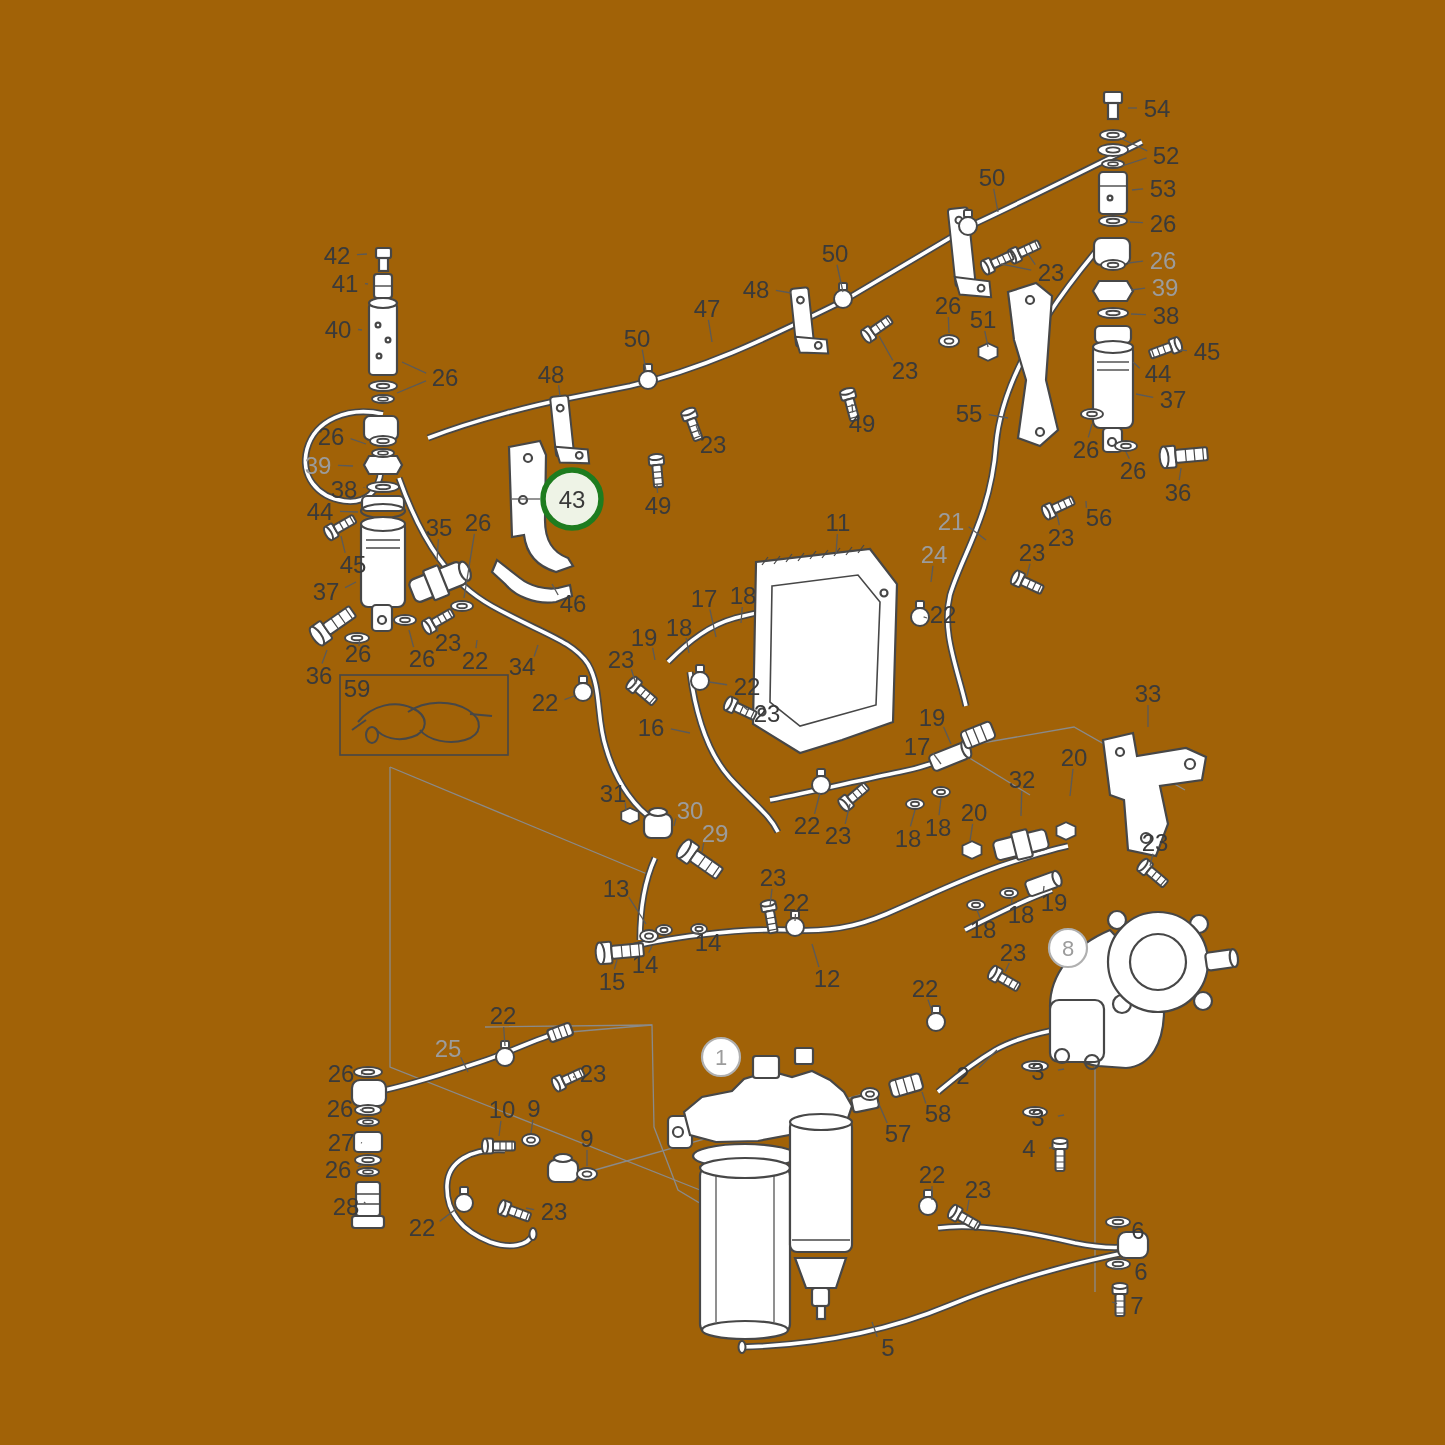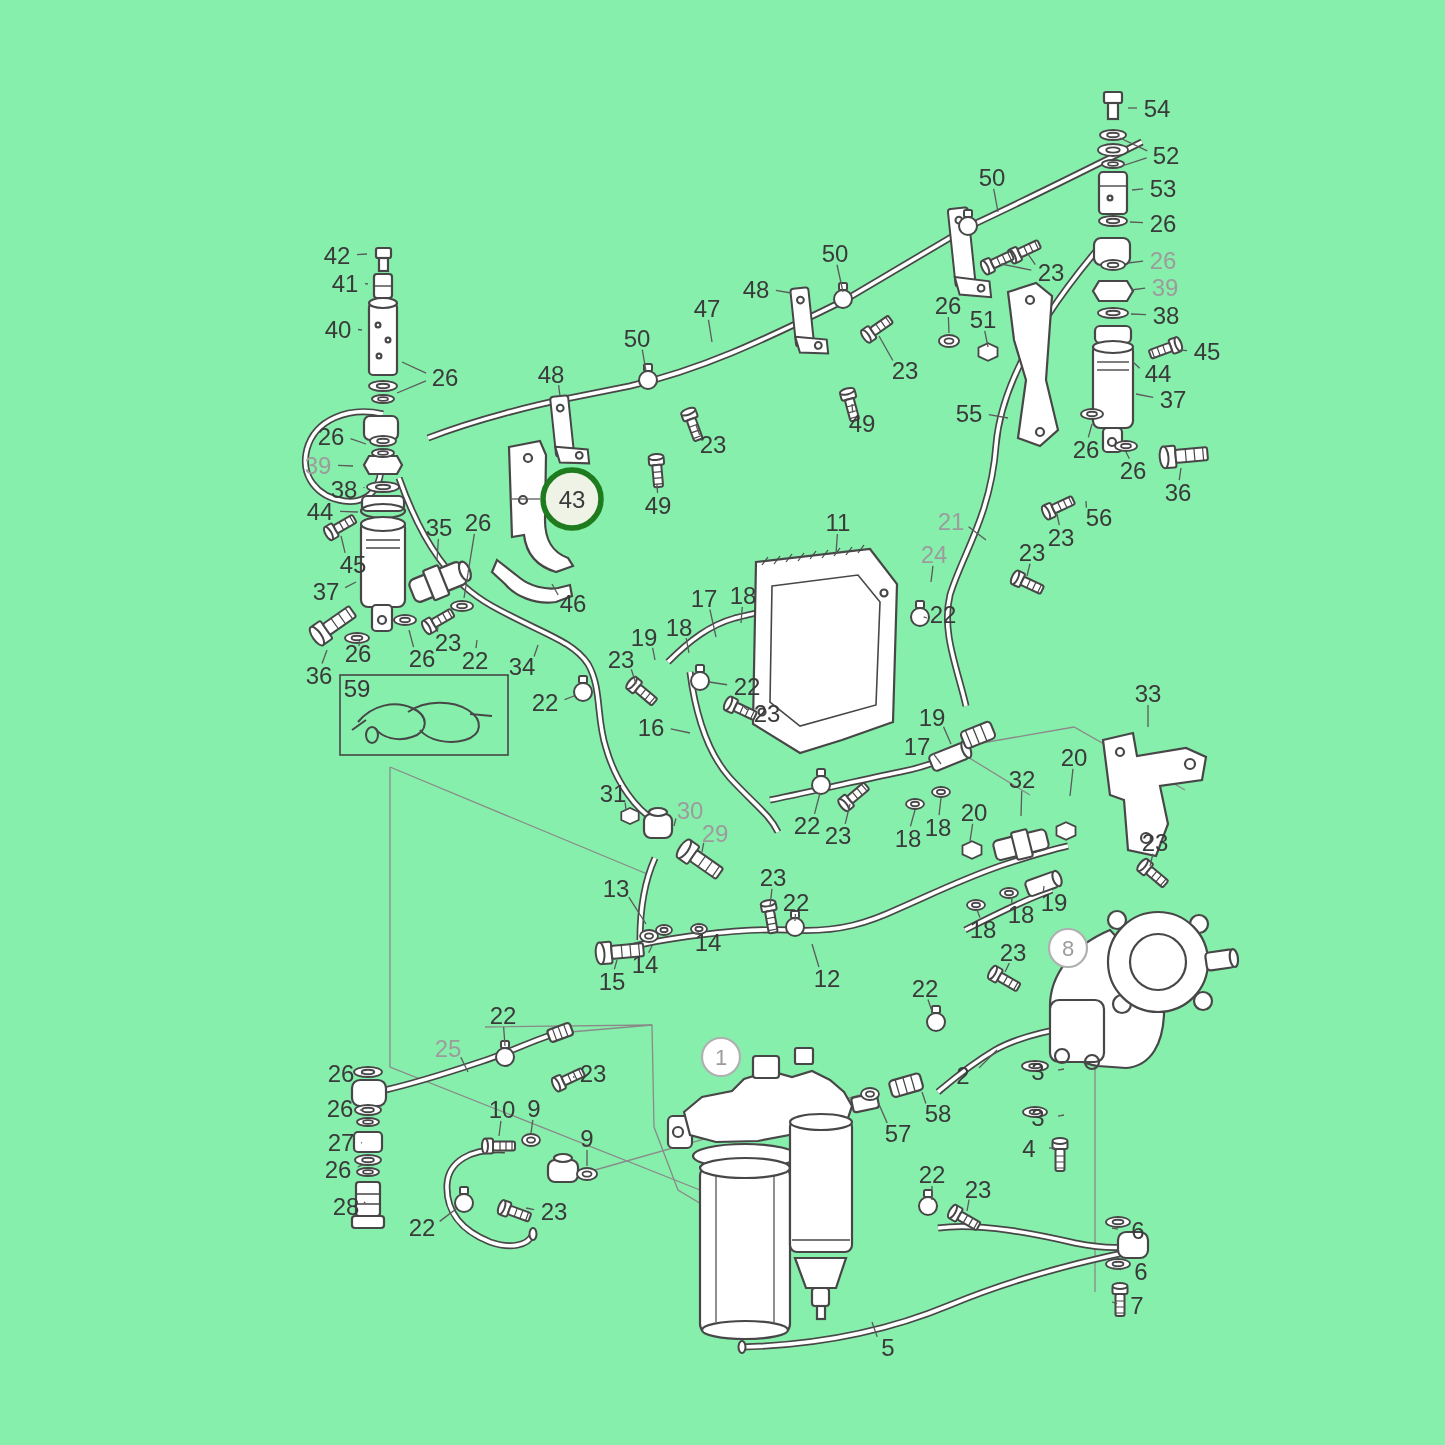--- a/index.html
+++ b/index.html
@@ -1,16 +1,16 @@
 <!DOCTYPE html>
 <html><head>
 <meta charset="utf-8">
 <style>
   html,body{margin:0;padding:0;background:#ffffff;}
-  #stage{position:relative;width:1445px;height:1445px;background:#86efac;overflow:hidden;}
+  #stage{position:relative;width:1445px;height:1445px;background:#a16207;overflow:hidden;}
   svg{display:block;}
   text{font-family:"Liberation Sans","DejaVu Sans",sans-serif;}
 </style>
 </head>
 <body>
 
 <div id="stage">
 <svg id="art" width="1445" height="1445" viewBox="0 0 1445 1445">
 
   <g stroke="#8a8a8a" stroke-width="1.3" fill="none">

